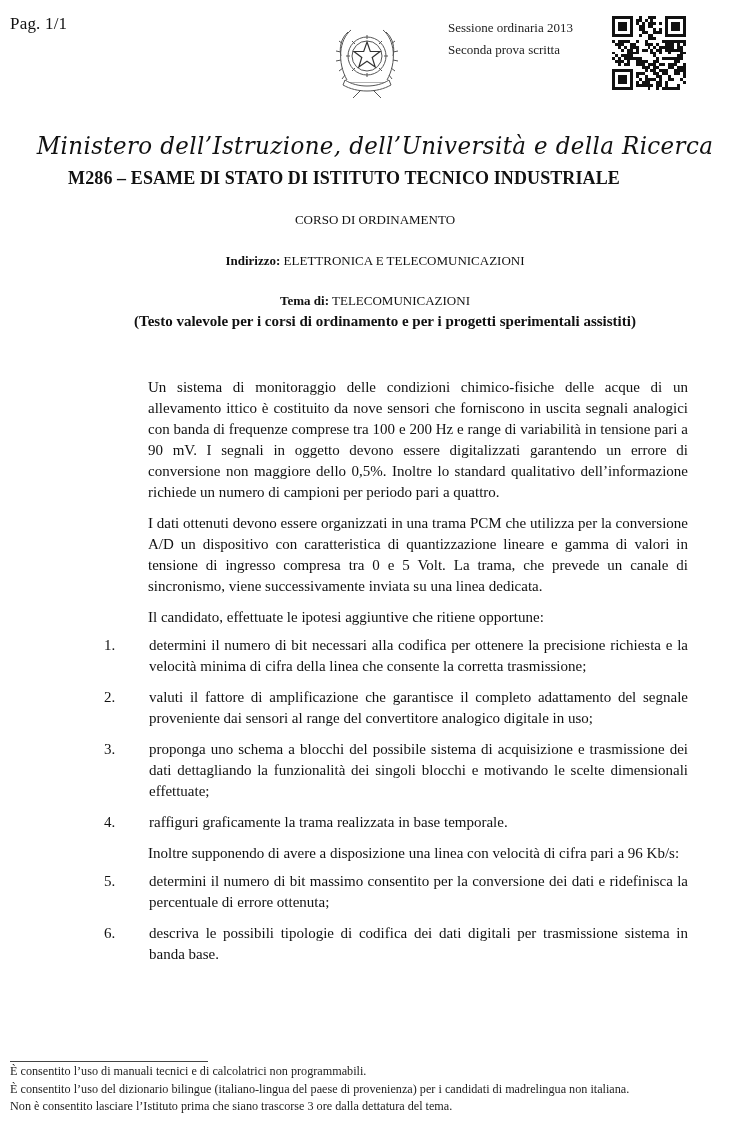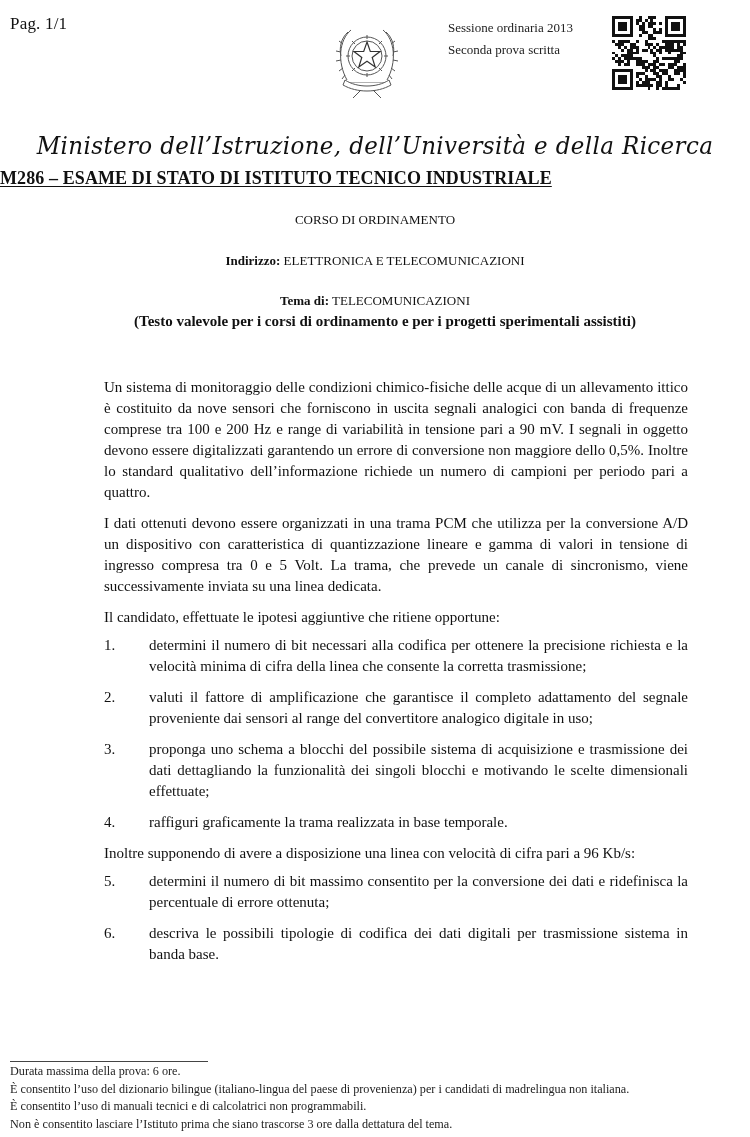--- a/index.html
+++ b/index.html
@@ -17,36 +17,36 @@
   #qr { left: 612px; top: 16px; width: 74px; height: 74px; }
 
   #ministry {
     left: 0; width: 750px; top: 131px; text-align: center;
     font-family: "DejaVu Serif", "Liberation Serif", serif;
     font-style: italic; font-size: 25px; letter-spacing: 0.4px; color: #111;
     transform: scaleX(0.92);
   }
 
   #exam-code {
-    left: 0; width: 688px; top: 168px; text-align: left;
-    font-weight: bold; font-size: 18px; text-decoration: underline; text-underline-offset: 2px;
+    left: 0; width: 688px; top: 168px; text-align: center;
+    font-weight: bold; font-size: 18px; text-underline-offset: 2px;
     letter-spacing: 0.1px;
   }
 
   .center-line { left: 0; width: 750px; text-align: center; font-size: 13px; }
   #course { top: 212px; }
   #address { top: 253px; }
   #theme { top: 293px; }
   #theme-note { top: 313px; font-weight: bold; font-size: 15px; padding-left: 20px; }
   b { font-weight: bold; }
 
   #body-text {
     left: 104px; width: 584px; top: 377px; font-size: 15px; line-height: 21px; text-align: justify;
   }
-  #body-text p { margin-bottom: 10px; }
+  #body-text p { margin-bottom: 10px; margin-left: 44px; }
   #body-text p.tight { margin-bottom: 7px; }
 
   .item { display: flex; margin-bottom: 10px; }
   .item .num { width: 33px; flex-shrink: 0; padding-left: 0px; }
   .item .txt { flex: 1; text-align: justify; margin-left: 12px; }
 
   #footer-rule { left: 10px; top: 1061px; width: 198px; height: 1px; background: #444; }
   #footer { left: 10px; top: 1063px; font-size: 12.2px; line-height: 17.5px; color: #222; }
 </style>
 </head>
@@ -457,17 +457,16 @@
     <span class="txt">determini il numero di bit massimo consentito per la conversione dei dati e ridefinisca la percentuale di errore ottenuta;</span>
   </div>
   <div class="item">
     <span class="num">6.</span>
     <span class="txt">descriva le possibili tipologie di codifica dei dati digitali per trasmissione sistema in banda base.</span>
   </div>
 </div>
 
 <div id="footer-rule" class="abs"></div>
 <div id="footer" class="abs">
-  <div>Durata massima della prova: 6 ore.</div>
+  <div>È consentito l’uso di manuali tecnici e di calcolatrici non programmabili.</div>
   <div>È consentito l’uso del dizionario bilingue (italiano-lingua del paese di provenienza) per i candidati di madrelingua non italiana.</div>
-  <div>È consentito l’uso di manuali tecnici e di calcolatrici non programmabili.</div>
   <div>Non è consentito lasciare l’Istituto prima che siano trascorse 3 ore dalla dettatura del tema.</div>
 </div>
 
 </body></html>

